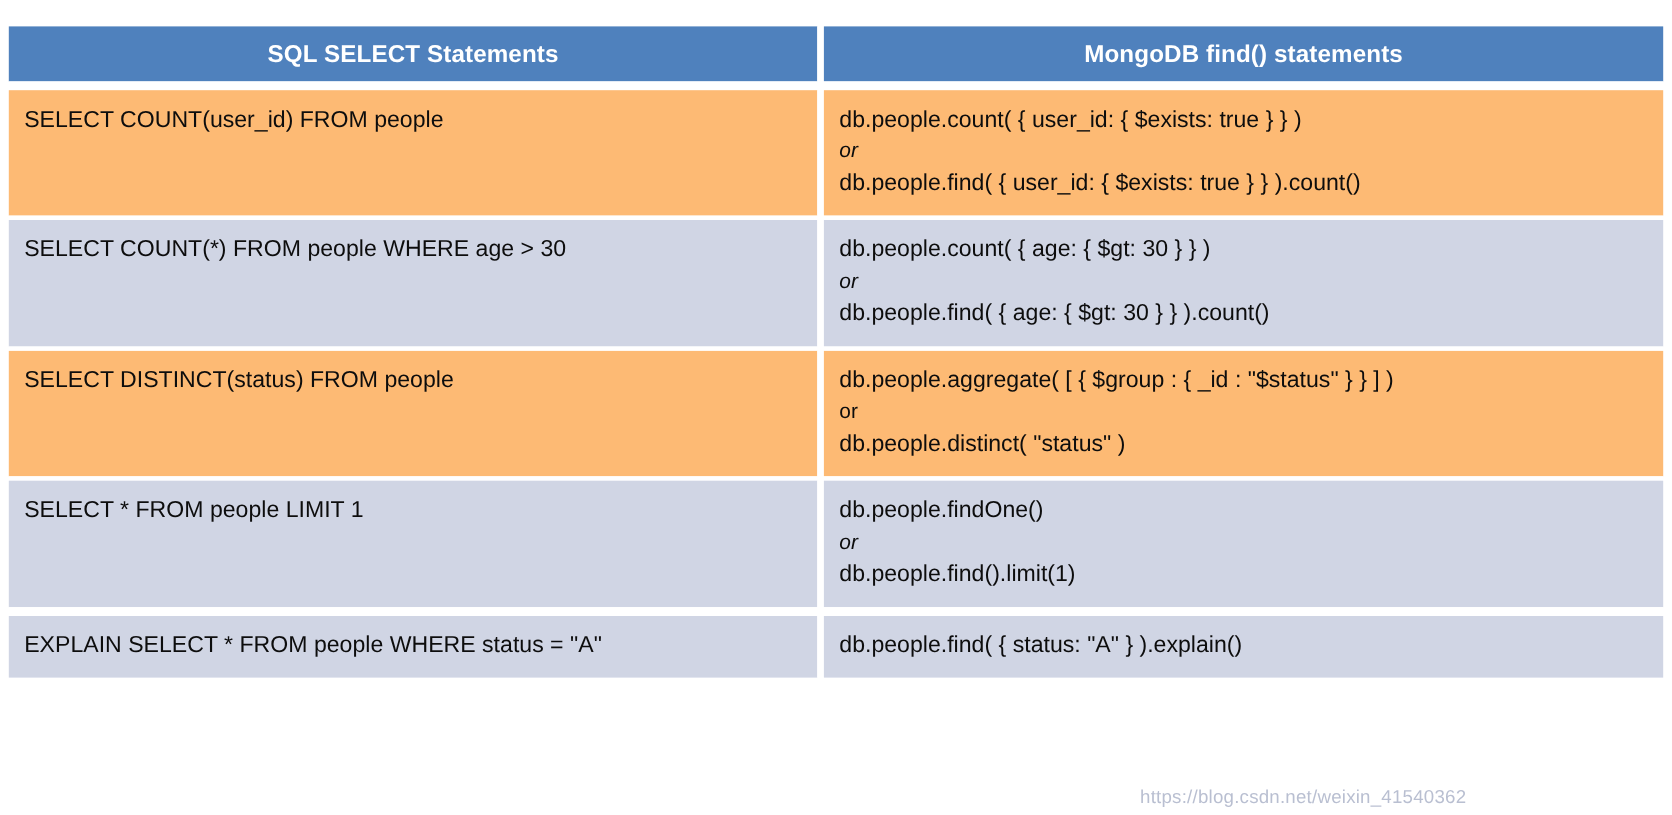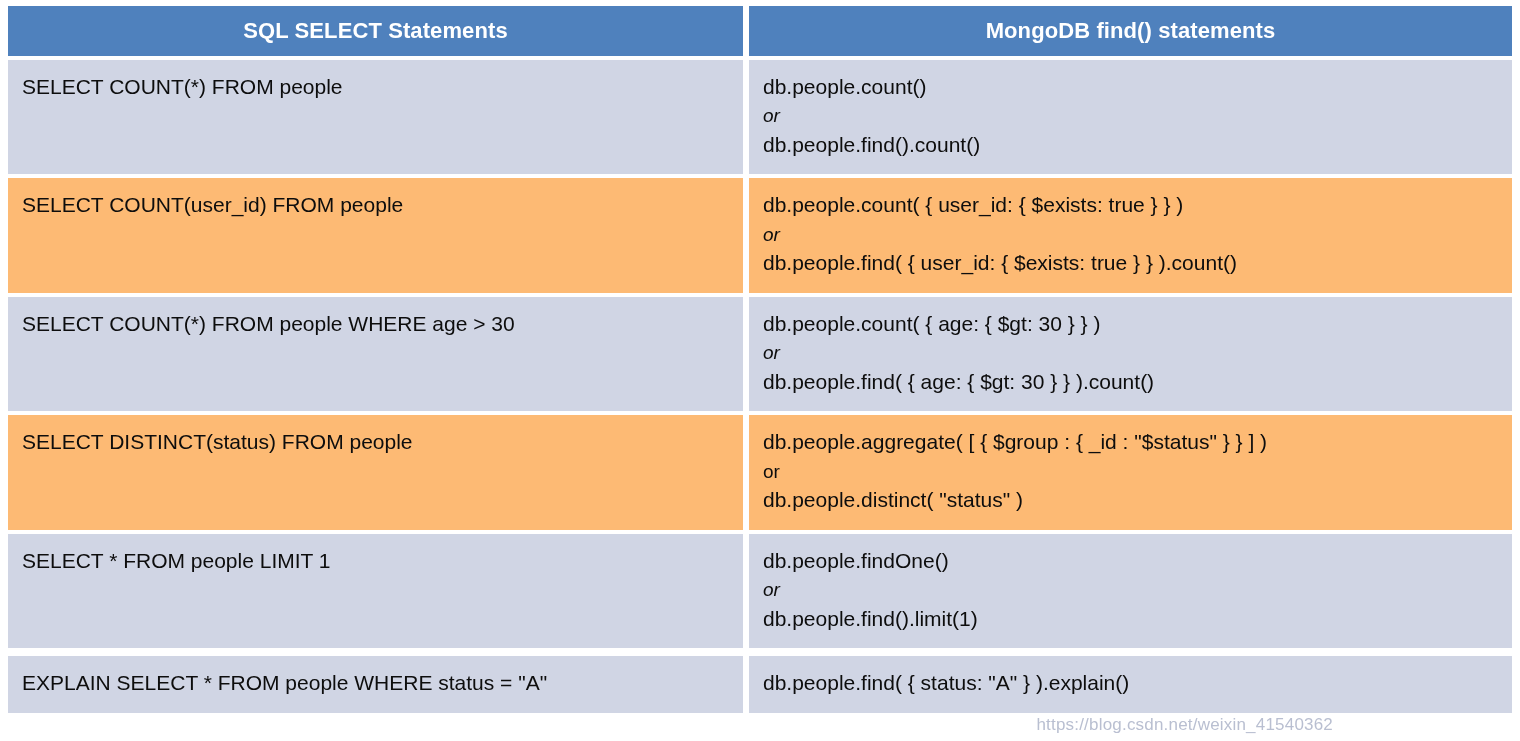--- a/index.html
+++ b/index.html
@@ -10,21 +10,21 @@
     background: #ffffff;
     font-family: "Liberation Sans", sans-serif;
     overflow: hidden;
   }
 
   #page {
     position: relative;
     width: 1339px;
     height: 741px;
     background: #ffffff;
-    padding: 6px 8px 0 8px;
+    padding: 24px 8px 0 8px;
   }
 
   .table {
     width: 1504px;
     border-collapse: separate;
     border-spacing: 0;
     table-layout: fixed;
   }
 
   
@@ -97,31 +97,20 @@
       <tr>
         <th class="hdr-cell">SQL SELECT Statements</th>
         <th class="hdr-gap"></th>
         <th class="hdr-cell">MongoDB find() statements</th>
       </tr>
     </thead>
     <tbody id="tbody">
         <tr class="spacer">
           <td colspan="3"></td>
         </tr>
-        <tr class="row row-a">
-          <td class="cell sql" style="height: 112px;">
-            <span class="code-line">SELECT COUNT(*) FROM people</span>
-          </td>
-          <td class="gap"></td>
-          <td class="cell mongo">
-            <span class="code-line">db.people.count()</span>
-            <span class="or-word">or</span>
-            <span class="code-line">db.people.find().count()</span>
-          </td>
-        </tr>
         <tr class="spacer">
           <td colspan="3"></td>
         </tr>
         <tr class="row row-b">
           <td class="cell sql" style="height: 112px;">
             <span class="code-line">SELECT COUNT(user_id) FROM people</span>
           </td>
           <td class="gap"></td>
           <td class="cell mongo">
             <span class="code-line">db.people.count( { user_id: { $exists: true } } )</span>

